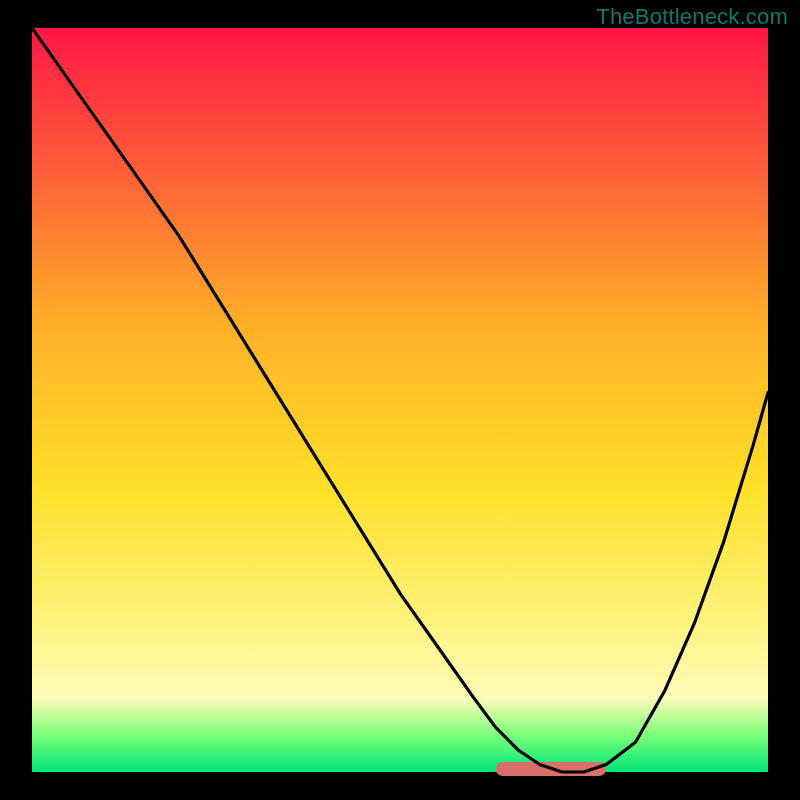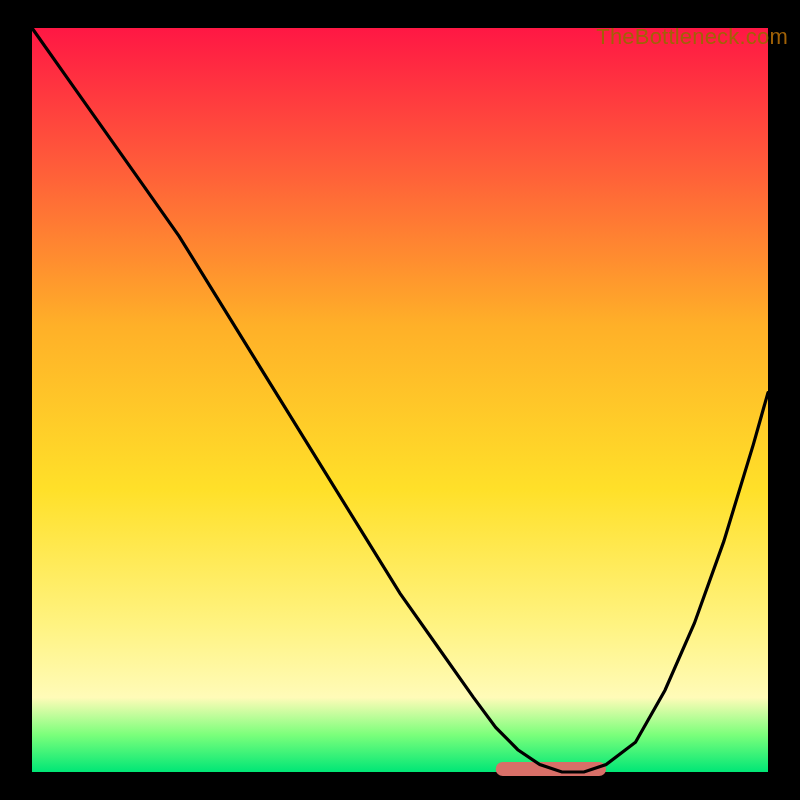--- a/index.html
+++ b/index.html
@@ -14,27 +14,26 @@
   .frame {
     position: relative;
     width: 800px;
     height: 800px;
     background: #000;
   }
   .watermark {
     position: absolute;
     top: 4px;
     right: 12px;
-    color: #a16207;
+    color: #0f766e;
     font-size: 22px;
     font-weight: 500;
     z-index: 30;
     user-select: none;
     letter-spacing: 0.2px;
-    margin-top: 20px;
   }
   svg {
     display: block;
   }
 </style>
 </head>
 <body>
 
 <div class="frame">
 

